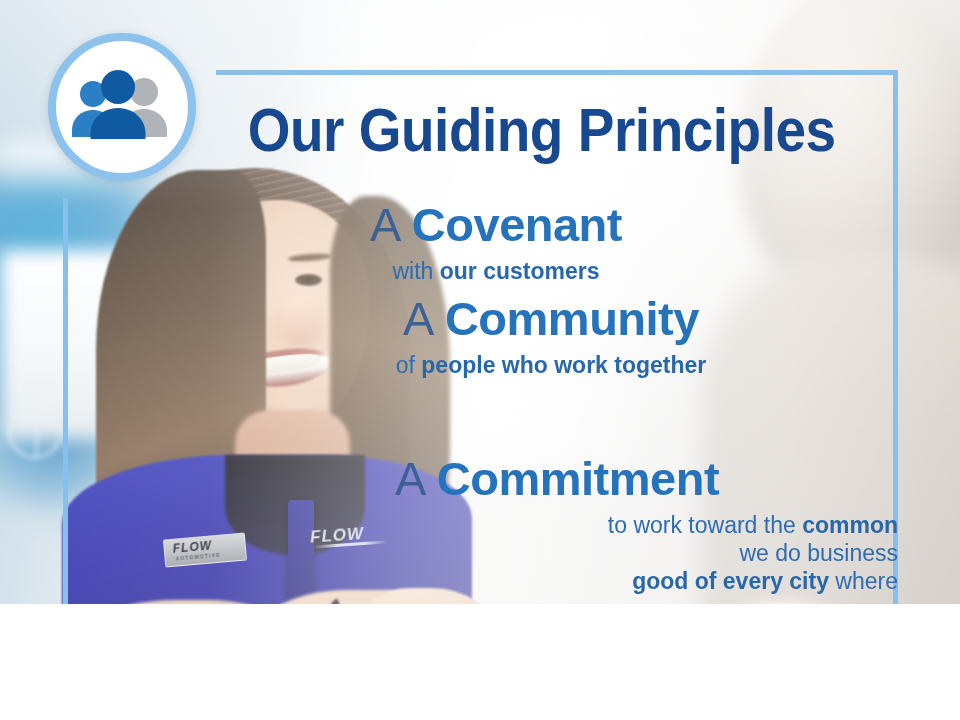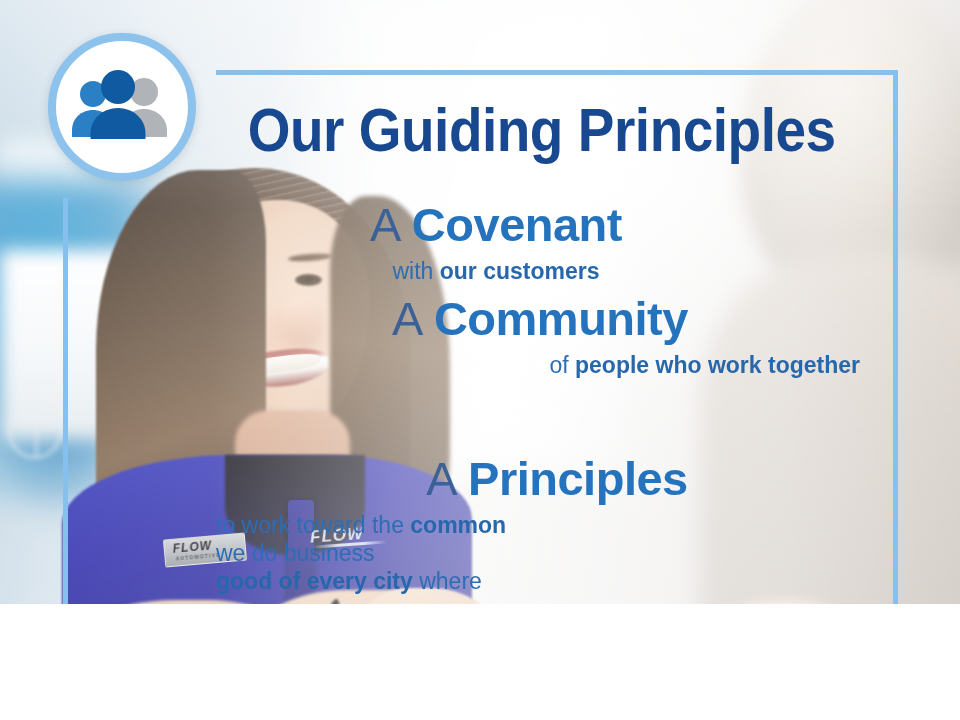--- a/index.html
+++ b/index.html
@@ -323,26 +323,26 @@
     font-weight:700; color:#2573bd; letter-spacing:-0.5px;
   }
   .p-sub {
     font-size:23px; line-height:1.22; color:#2e6db4; font-weight:400;
     margin-top:7px;
   }
   .p-sub b { font-weight:700; color:#2767ab; }
 
   
   #principle-covenant   { left:0;   top:128px; width:560px; text-align:center; }
-  #principle-community  { left:4px;   top:222px; width:640px; text-align:center; }
+  #principle-community  { left:15px;   top:222px; width:640px; text-align:center; }
   #principle-commitment { left:0;   top:382px; width:682px; text-align:center; }
 
   #principle-covenant   .p-sub { text-align:center; }
-  #principle-community  .p-sub { text-align:right; }
-  #principle-commitment .p-sub { text-align:left; }
+  #principle-community  .p-sub { text-align:center; }
+  #principle-commitment .p-sub { text-align:right; }
 </style>
 </head>
 <body>
 
 <div id="stage">
 
   <div class="photo">
     <div class="bg-room"></div>
     <div class="bg-panel"></div>
     <div class="bg-car"></div>
@@ -433,21 +433,21 @@
         <span class="key">Community</span>
       </div>
       <div class="p-sub">
         <div><span>of </span><b>people who work together</b></div>
       </div>
     </div>
 
     <div class="principle" id="principle-commitment">
       <div class="p-head">
         <span class="lead">A</span>
-        <span class="key">Principles</span>
+        <span class="key">Commitment</span>
       </div>
       <div class="p-sub">
         <div><span>to work toward the </span><b>common</b></div>
         <div>we do business</div>
         <div><b>good of every city</b><span> where</span></div>
       </div>
     </div>
 
   </div>
 </div>

